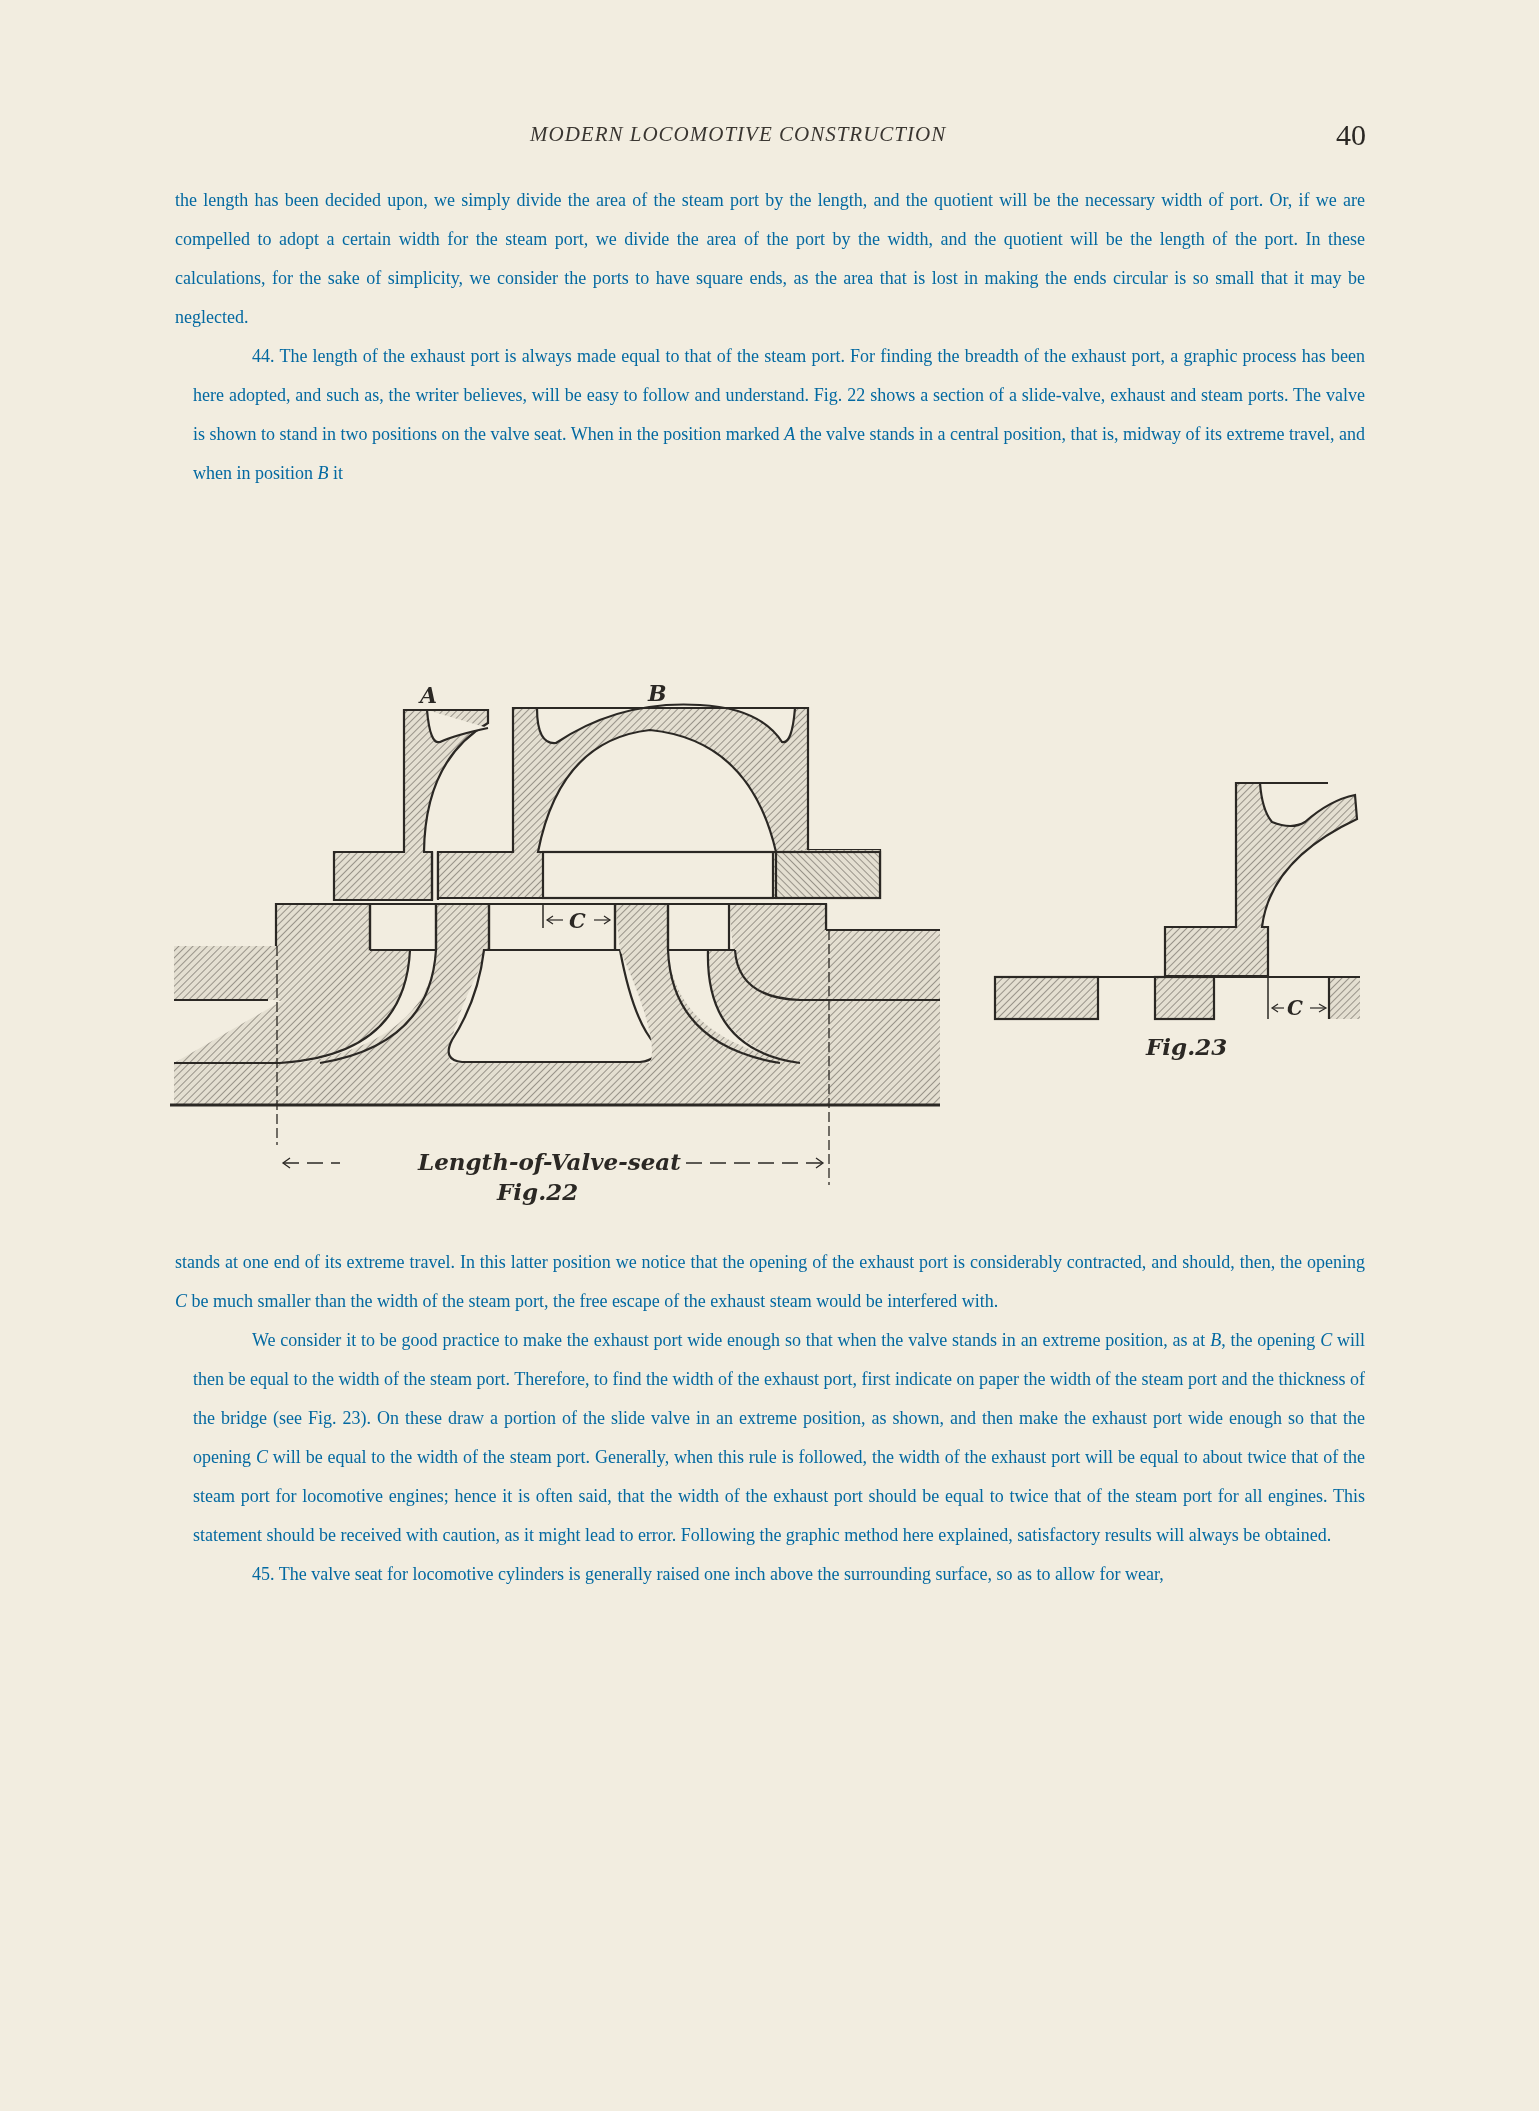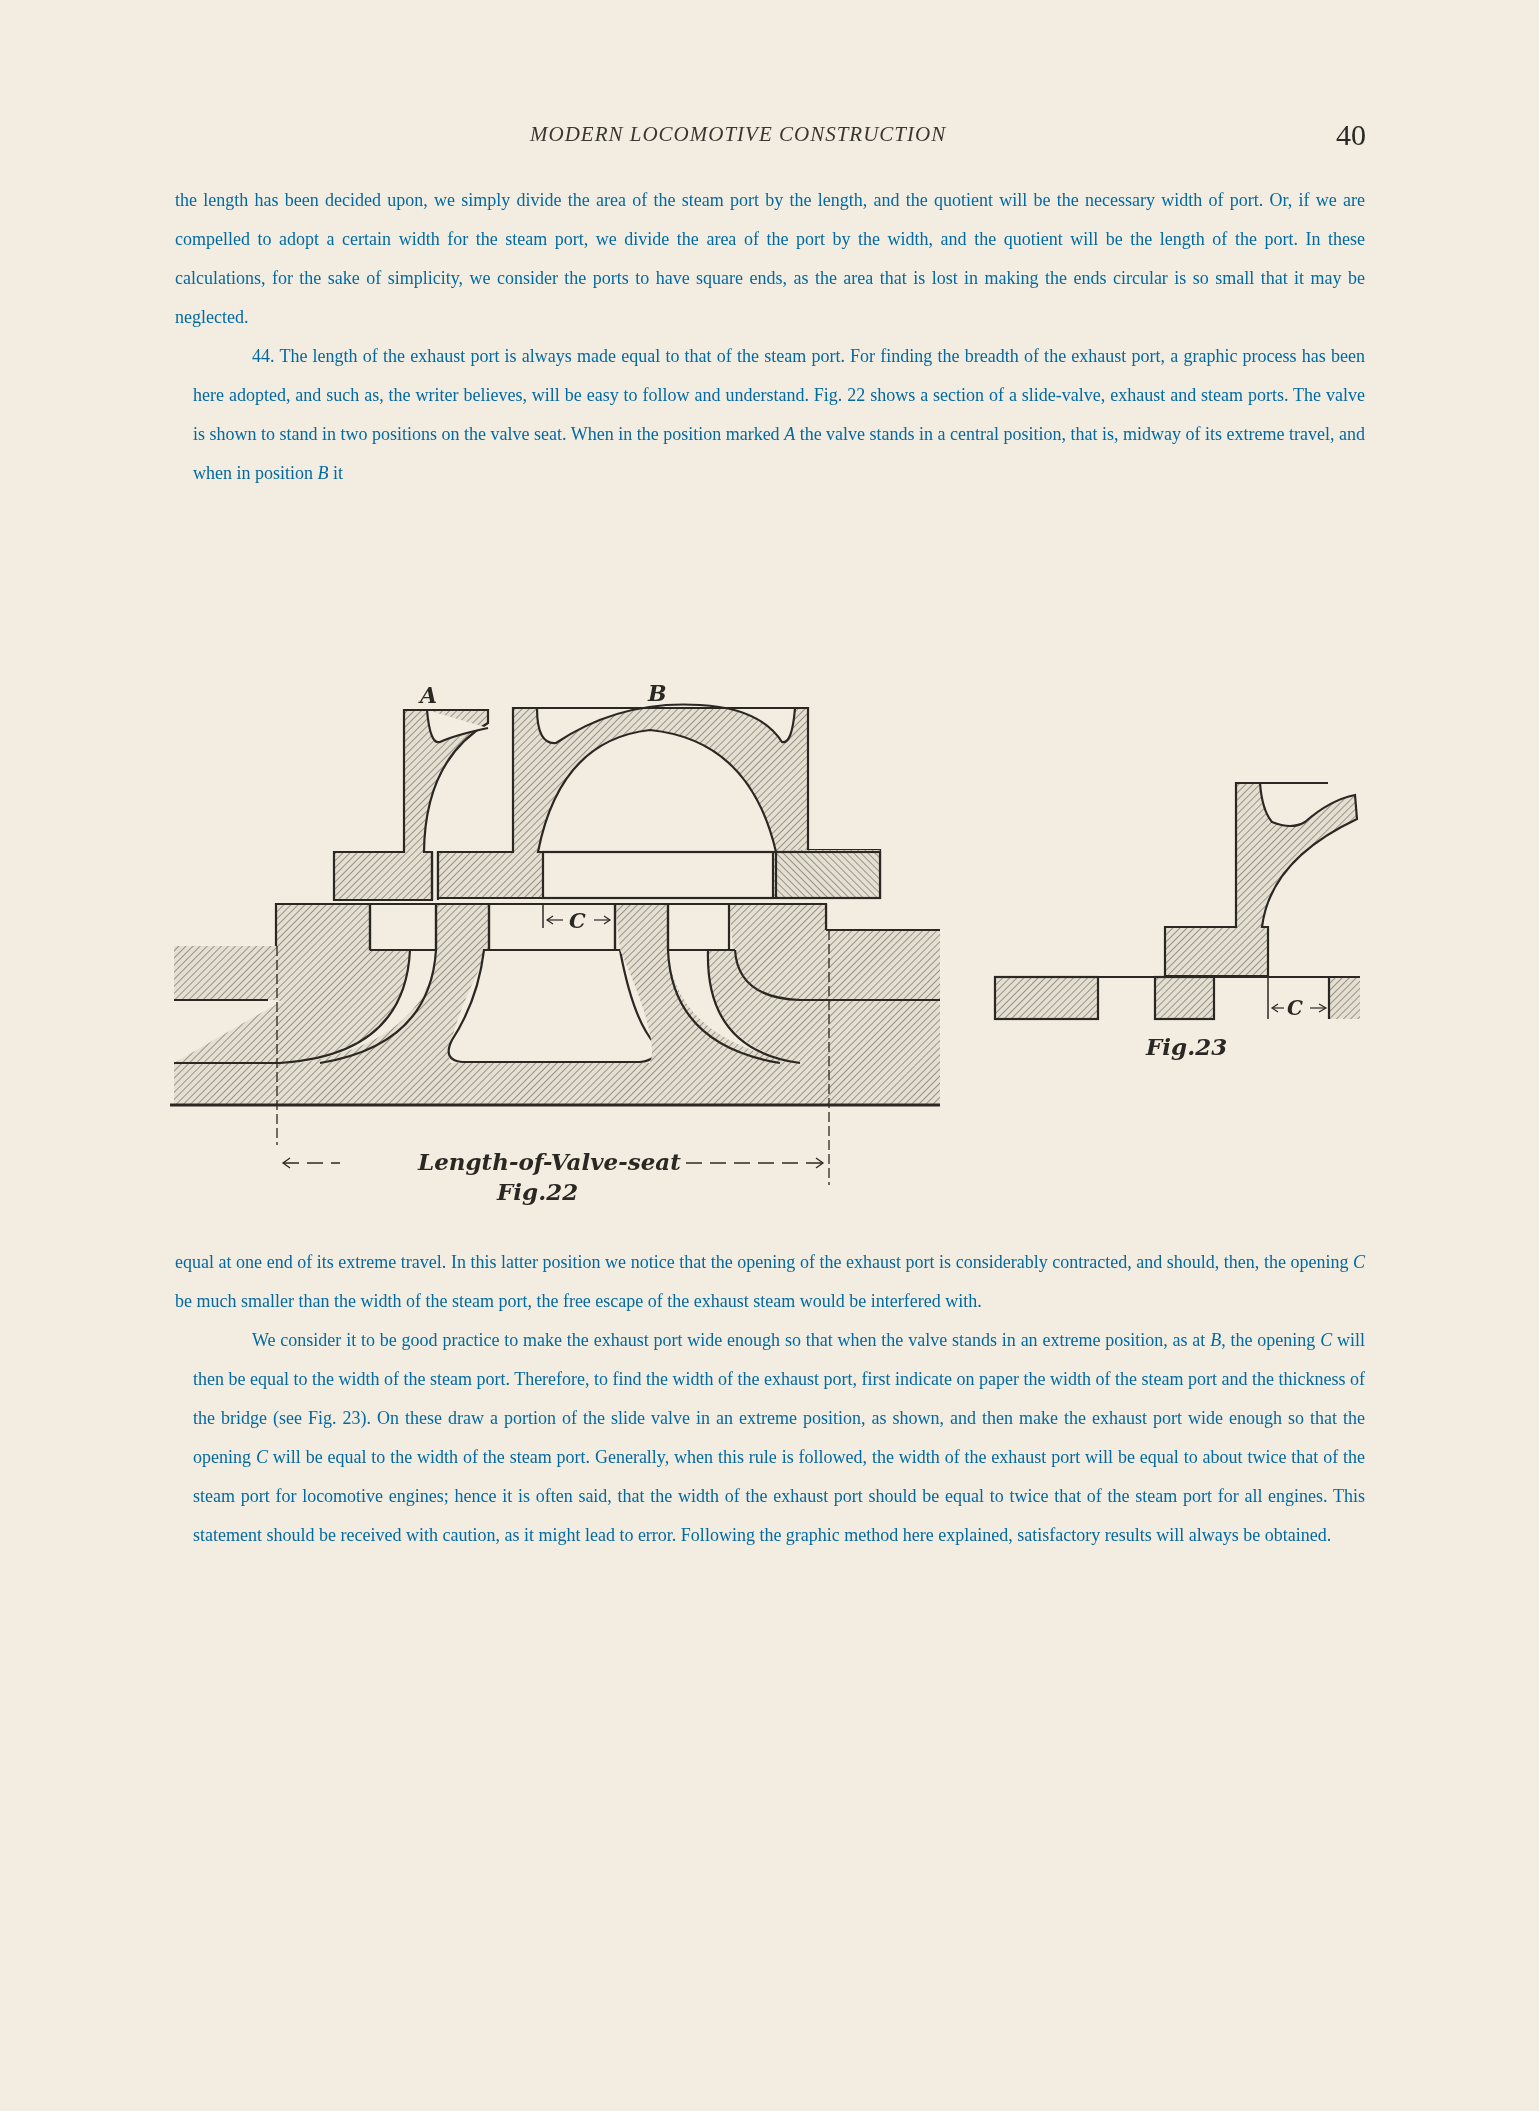--- a/index.html
+++ b/index.html
@@ -154,15 +154,16 @@
       <line x1="1310" y1="1008" x2="1325" y2="1008" stroke-width="1.2"></line>
       <path d="M1278 1004 L1272 1008 L1278 1012" fill="none" stroke-width="1.2"></path>
       <path d="M1319 1004 L1326 1008 L1319 1012" fill="none" stroke-width="1.2"></path>
     </g>
     <text x="1287" y="1015" font-size="20" font-weight="bold" font-style="italic" fill="#2b2824">C</text>
     <text x="1146" y="1055" font-size="23" font-weight="bold" font-style="italic" fill="#2b2824">Fig.23</text>
   </svg>
 </div>
 
 <div class="text-block" style="top:1243px;">
-  <p class="para"><span>equal at one end of its extreme travel. In this latter position we notice that the opening of the exhaust port is considerably contracted, and should, then, the opening </span><span class="it">C</span><span> be much smaller than the width of the steam port, the free escape of the exhaust steam would be interfered with.</span></p>
+  <p class="para"><span>stands at one end of its extreme travel. In this latter position we notice that the opening of the exhaust port is considerably contracted, and should, then, the opening </span><span class="it">C</span><span> be much smaller than the width of the steam port, the free escape of the exhaust steam would be interfered with.</span></p>
   <p class="para indent"><span>We consider it to be good practice to make the exhaust port wide enough so that when the valve stands in an extreme position, as at </span><span class="it">B</span><span>, the opening </span><span class="it">C</span><span> will then be equal to the width of the steam port. Therefore, to find the width of the exhaust port, first indicate on paper the width of the steam port and the thickness of the bridge (see Fig. 23). On these draw a portion of the slide valve in an extreme position, as shown, and then make the exhaust port wide enough so that the opening </span><span class="it">C</span><span> will be equal to the width of the steam port. Generally, when this rule is followed, the width of the exhaust port will be equal to about twice that of the steam port for locomotive engines; hence it is often said, that the width of the exhaust port should be equal to twice that of the steam port for all engines. This statement should be received with caution, as it might lead to error. Following the graphic method here explained, satisfactory results will always be obtained.</span></p>
+  <p class="para indent">45. The valve seat for locomotive cylinders is generally raised one inch above the surrounding surface, so as to allow for wear,</p>
 </div>
 
 </body></html>

